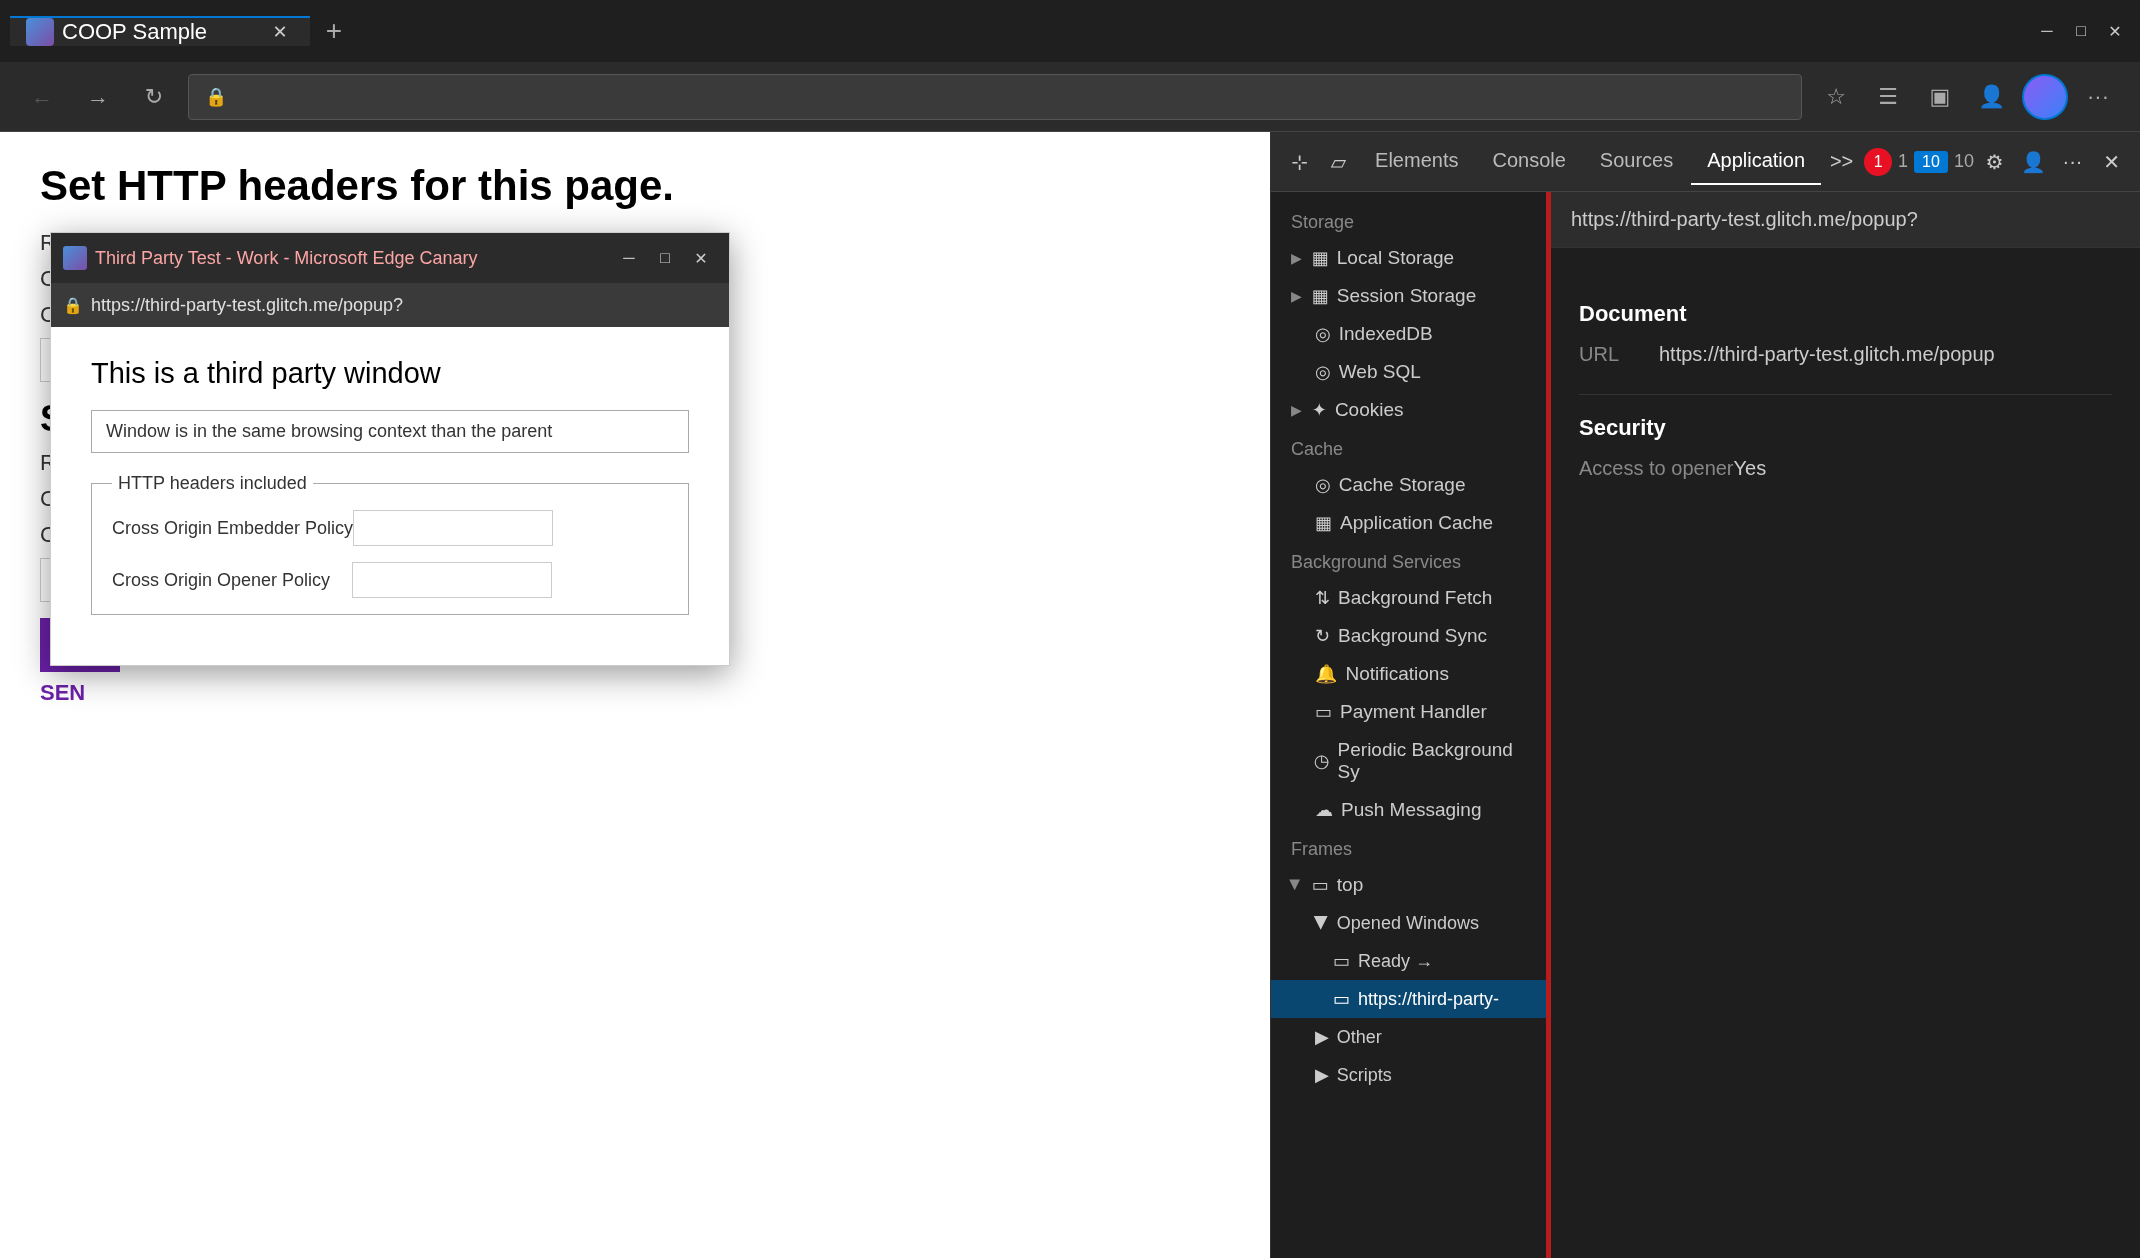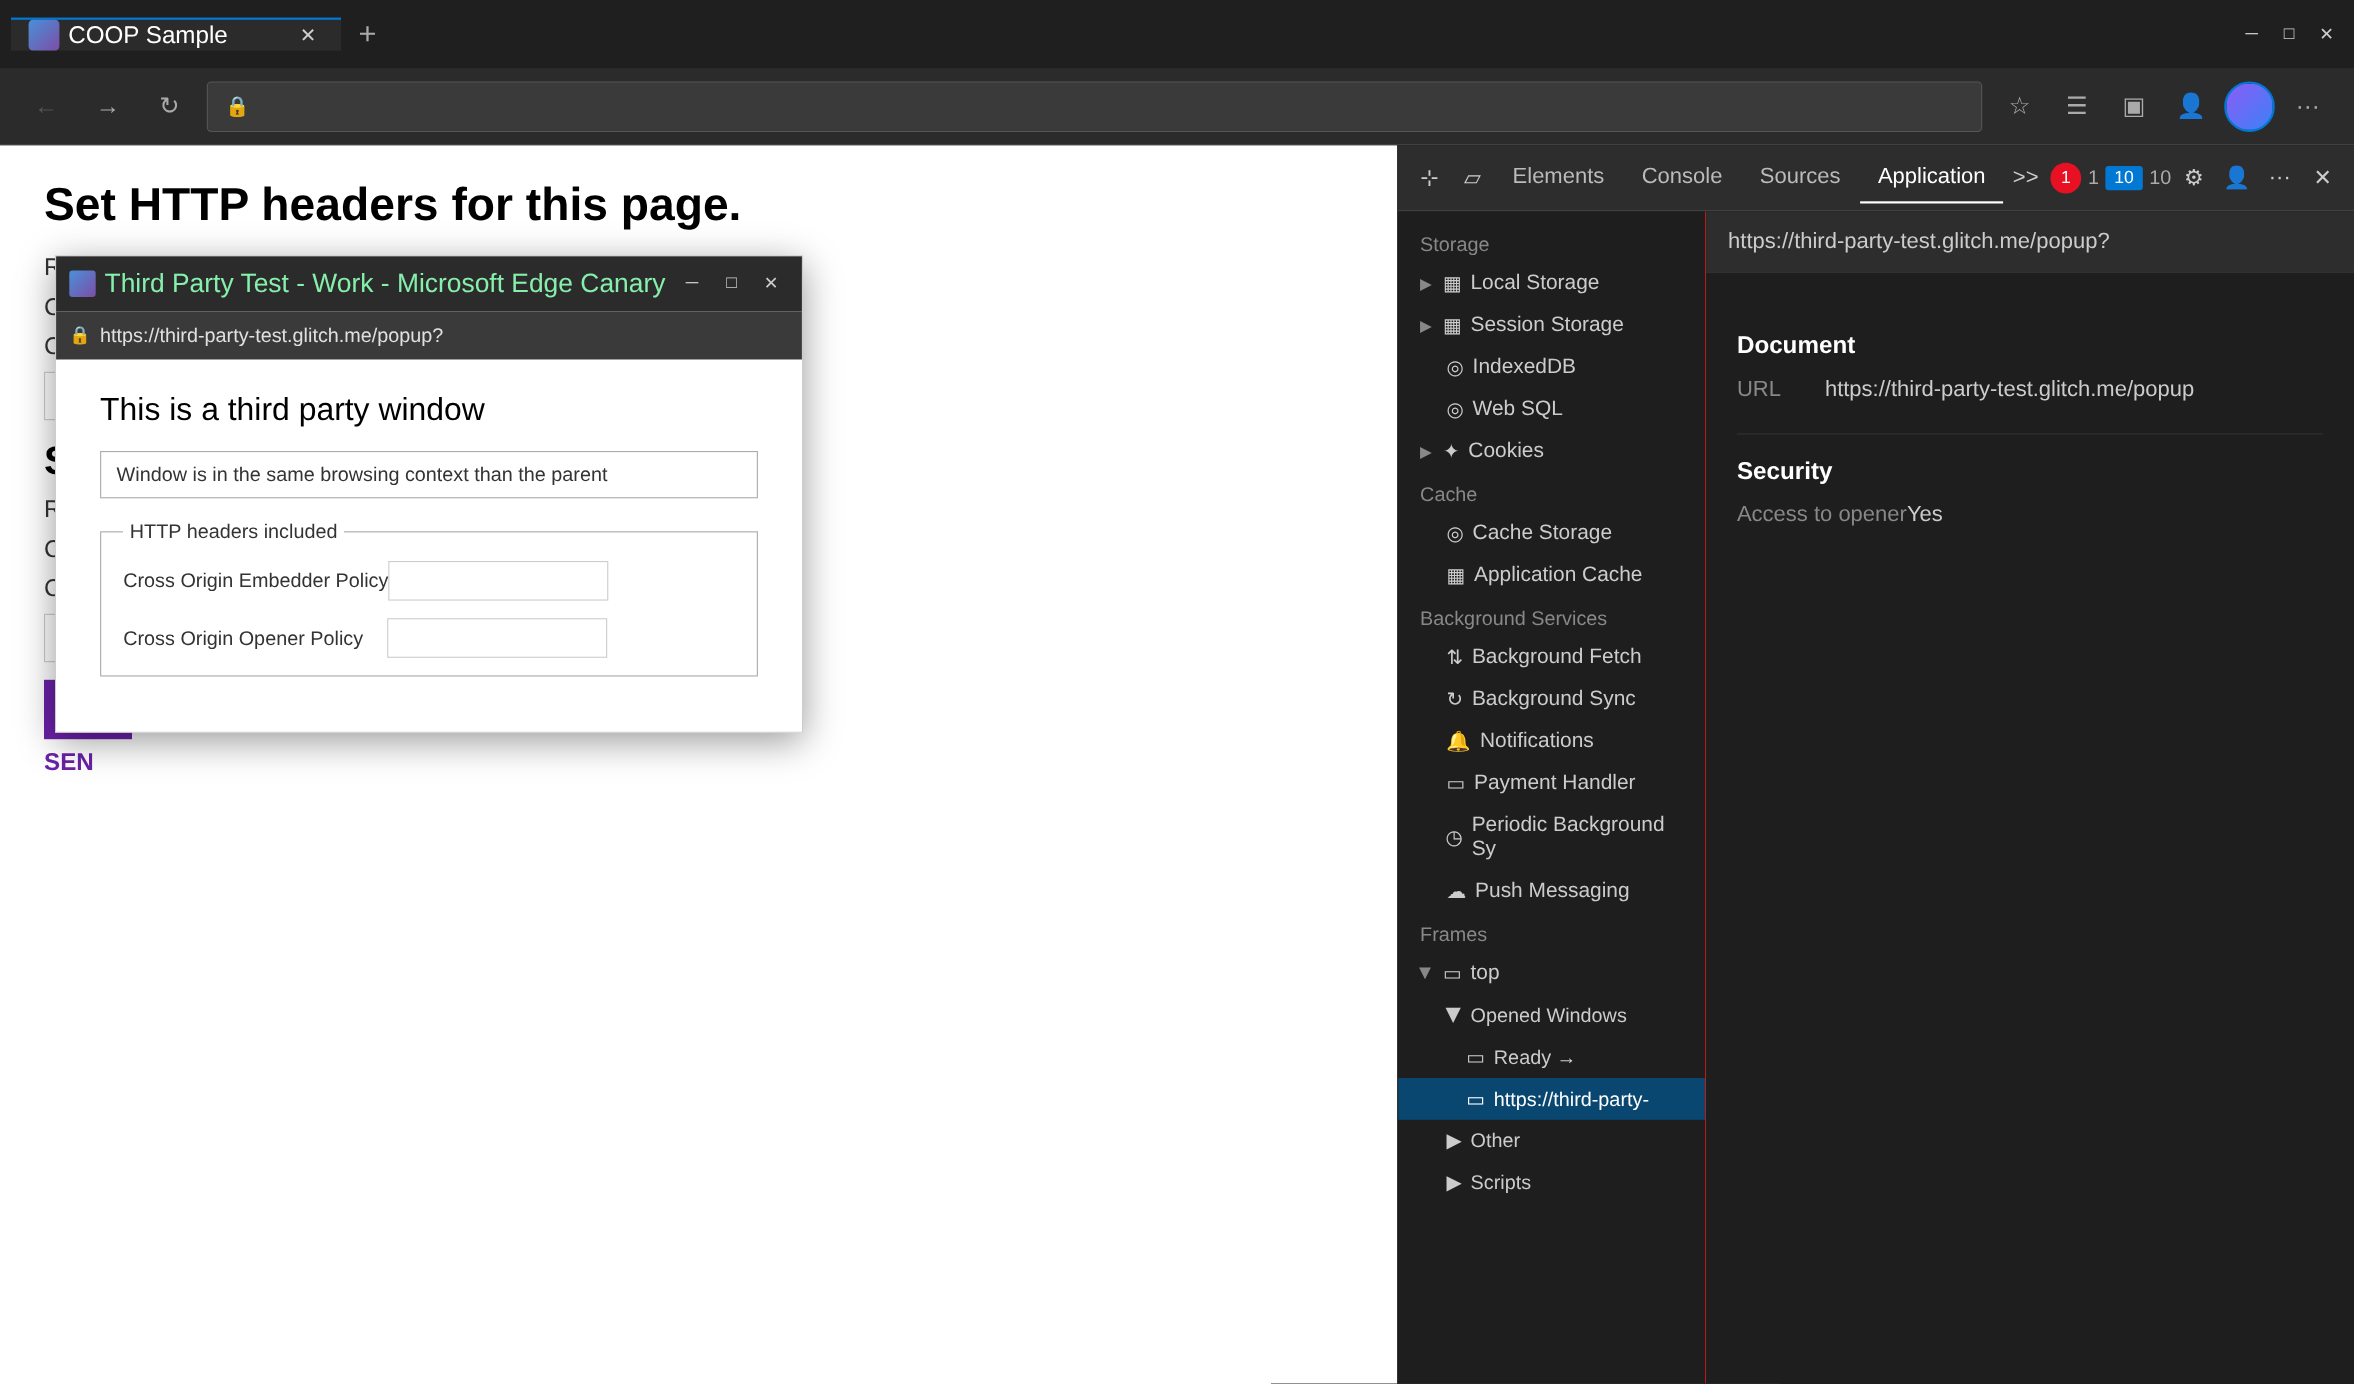--- a/index.html
+++ b/index.html
@@ -32,21 +32,21 @@
     
     .page-content { flex: 1; background: #fff; overflow: hidden; padding: 30px 40px; position: relative; }
     .page-title { font-size: 42px; font-weight: bold; color: #000; margin-bottom: 20px; }
     .page-text { font-size: 22px; color: #333; margin-bottom: 10px; }
     .page-input { width: 400px; height: 44px; border: 1px solid #ccc; padding: 0 12px; font-size: 18px; }
 
     
     .popup-overlay { position: absolute; top: 100px; left: 50px; width: 680px; background: #fff; border: 1px solid #ccc; box-shadow: 0 8px 32px rgba(0,0,0,0.4); z-index: 10; }
     .popup-titlebar { background: #2b2b2b; height: 50px; display: flex; align-items: center; padding: 0 12px; gap: 8px; }
     .popup-favicon { width: 24px; height: 24px; background: linear-gradient(135deg, #4a90d9, #7b4ea6); border-radius: 3px; }
-    .popup-title-text { color: #86efac; font-size: 24px; flex: 1; }
+    .popup-title-text { color: #fca5a5; font-size: 18px; flex: 1; }
     .popup-controls { display: flex; gap: 4px; }
     .popup-ctrl-btn { width: 32px; height: 32px; border: none; background: transparent; color: #ccc; font-size: 16px; cursor: pointer; display: flex; align-items: center; justify-content: center; }
     .popup-addrbar { background: #3a3a3a; height: 44px; display: flex; align-items: center; padding: 0 12px; gap: 8px; }
     .popup-addr-lock { color: #aaa; font-size: 16px; }
     .popup-addr-text { color: #e0e0e0; font-size: 18px; }
     .popup-body { padding: 30px 40px; background: #fff; }
     .popup-heading { font-size: 29px; font-weight: normal; color: #000000; margin-bottom: 20px; }
     .popup-info-box { border: 1px solid #aaa; padding: 10px 14px; margin-bottom: 20px; font-size: 18px; color: #333; }
     .popup-fieldset { border: 1px solid #aaa; padding: 16px 20px; margin-bottom: 20px; }
     .popup-legend { font-size: 18px; color: #333; padding: 0 6px; }
@@ -61,21 +61,21 @@
     .devtools-tool-btn { width: 46px; height: 46px; border: none; background: transparent; color: #ccc; font-size: 20px; cursor: pointer; display: flex; align-items: center; justify-content: center; border-radius: 3px; }
     .devtools-tab { padding: 0 16px; height: 46px; border: none; background: transparent; color: #bbb; font-size: 20px; cursor: pointer; border-bottom: 2px solid transparent; }
     .devtools-tab.active { color: #fff; border-bottom: 2px solid #fff; }
     .devtools-spacer { flex: 1; }
     .devtools-badge { background: #e81123; color: #fff; border-radius: 50%; width: 28px; height: 28px; font-size: 16px; display: flex; align-items: center; justify-content: center; }
     .devtools-badge-blue { background: #0078d4; color: #fff; border-radius: 3px; padding: 2px 8px; font-size: 16px; }
 
     .devtools-body { display: flex; flex: 1; overflow: hidden; }
 
     
-    .devtools-sidebar { width: 280px; background: #1e1e1e; overflow-y: auto; border-right: 1px solid #b91c1c; padding: 10px 0; }
+    .devtools-sidebar { width: 280px; background: #1e1e1e; overflow-y: auto; border-right: 5px solid #b91c1c; padding: 10px 0; }
     .sidebar-section-label { color: #888; font-size: 18px; padding: 10px 20px 6px; }
     .sidebar-item { display: flex; align-items: center; gap: 8px; padding: 8px 20px; color: #ccc; font-size: 19px; cursor: pointer; }
     .sidebar-item .arrow { font-size: 14px; color: #888; margin-right: 2px; }
     .sidebar-item .icon { font-size: 18px; }
     .sidebar-sub-item { display: flex; align-items: center; gap: 8px; padding: 8px 20px 8px 44px; color: #ccc; font-size: 18px; cursor: pointer; }
     .sidebar-sub-sub-item { display: flex; align-items: center; gap: 8px; padding: 8px 20px 8px 62px; color: #ccc; font-size: 18px; cursor: pointer; }
     .sidebar-sub-sub-item.selected { background: #094771; color: #fff; }
 
     
     .devtools-main { flex: 1; background: #1e1e1e; padding: 0; display: flex; flex-direction: column; }

